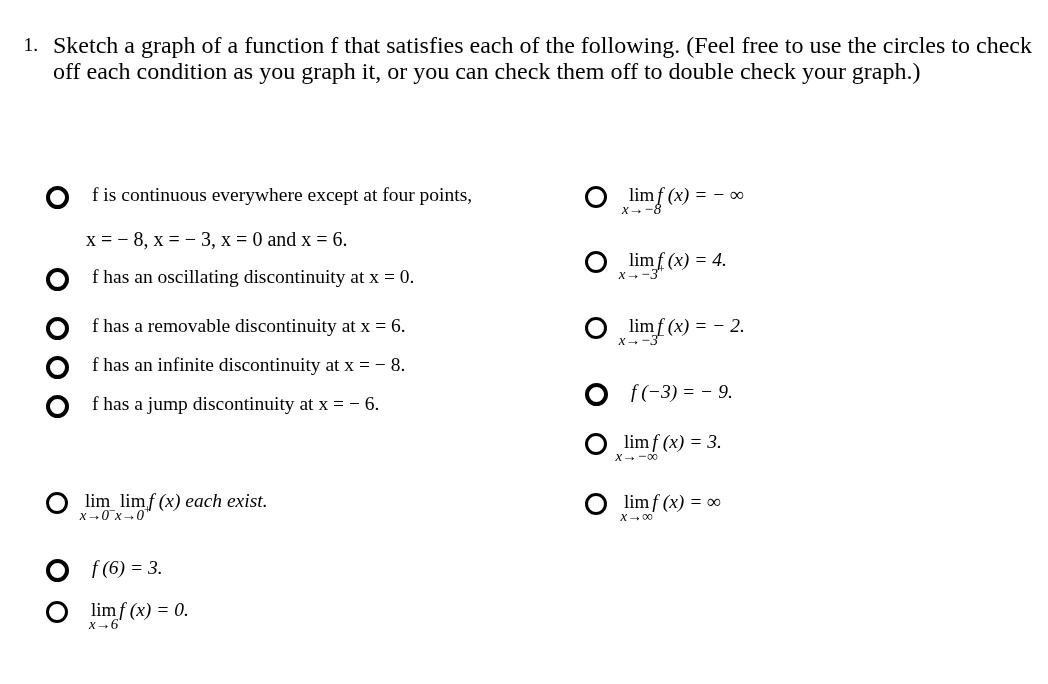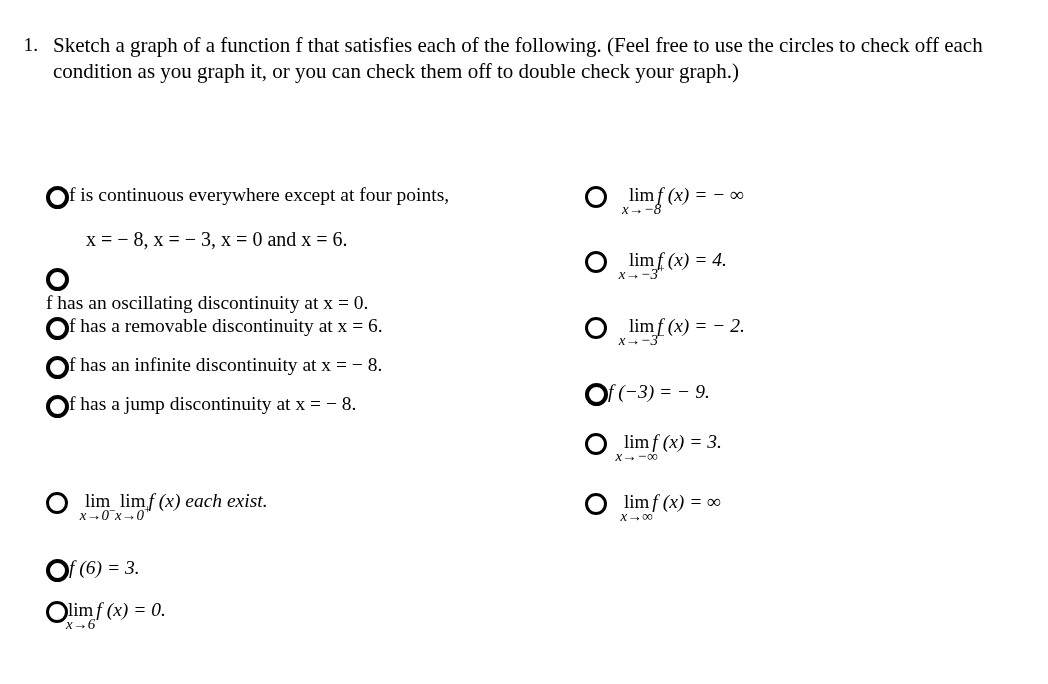--- a/index.html
+++ b/index.html
@@ -29,21 +29,21 @@
     width: 38px;
     flex: 0 0 38px;
     text-align: right;
     font-size: 19.5px;
     line-height: 26px;
     padding-right: 0;
   }
   .prompt-text {
     flex: 1 1 auto;
     padding-left: 15px;
-    font-size: 21px;
+    font-size: 24px;
     line-height: 26px;
     text-align: left;
   }
 
   
   .col {
     position: absolute;
     top: 0;
     left: 0;
   }
@@ -68,21 +68,21 @@
     border-width: 3.4px;
     width: 16px;
     height: 16px;
   }
 
   .body {
     flex: 0 0 auto;
     font-size: 19.5px;
     line-height: 23px;
   }
-  .gap-sm { margin-left: 0; }
+  .gap-sm { margin-left: 23px; }
   .gap-md { margin-left: 17px; }
   .gap-lg { margin-left: 22px; }
   .fn { font-style: italic; }
 
   
   .lim {
     display: inline-block;
     position: relative;
     vertical-align: baseline;
     text-align: center;
@@ -127,38 +127,38 @@
 </div>
 
 <div class="col">
 
   <div class="item" style="left:46px; top:183px;">
     <span class="ring"></span>
     <span class="body gap-sm">f is continuous everywhere except at four points,</span>
   </div>
   <div class="cont" style="left:86px; top:228px;">x = − 8, x = − 3, x = 0 and x = 6.</div>
 
-  <div class="item" style="left:46px; top:265px;flex-direction:column;">
+  <div class="item" style="left:46px; top:265px;">
     <span class="ring"></span>
     <span class="body gap-sm">f has an oscillating discontinuity at x = 0.</span>
   </div>
 
   <div class="item" style="left:46px; top:314px;justify-content:flex-end;">
     <span class="ring"></span>
     <span class="body gap-sm">f has a removable discontinuity at x = 6.</span>
   </div>
 
   <div class="item" style="left:46px; top:353px;">
     <span class="ring"></span>
     <span class="body gap-sm">f has an infinite discontinuity at x = − 8.</span>
   </div>
 
   <div class="item" style="left:46px; top:392px;">
     <span class="ring"></span>
-    <span class="body gap-sm">f has a jump discontinuity at x = − 8.</span>
+    <span class="body gap-sm">f has a jump discontinuity at x = − 6.</span>
   </div>
 
   <div class="item" style="left:46px; top:489px;">
     <span class="ring thin"></span>
     <span class="body gap-md">
       <span class="lim">
         <span class="op">lim</span>
         <span class="sub"><i>x→0</i><span class="sup">−</span></span>
       </span>&nbsp;&nbsp;<span class="lim">
         <span class="op">lim</span>

